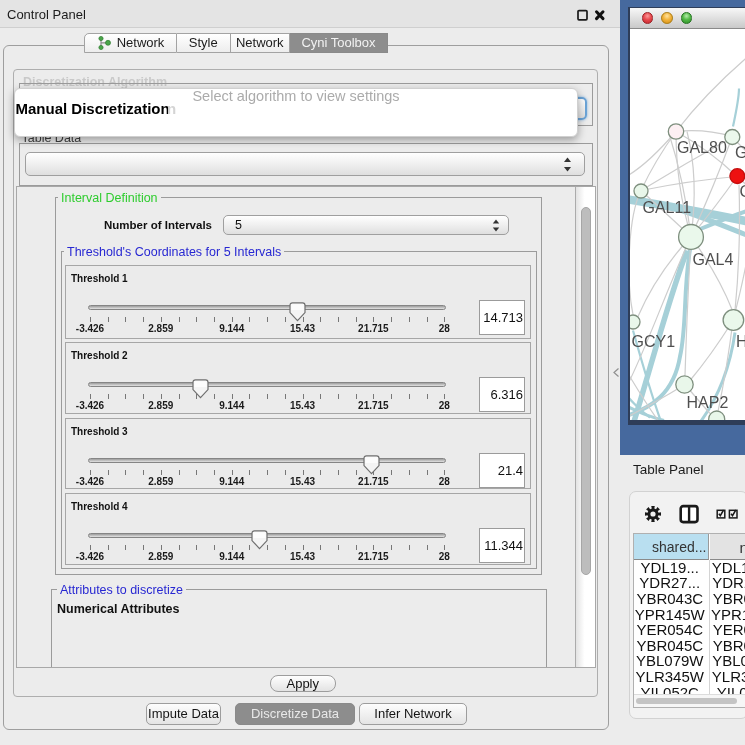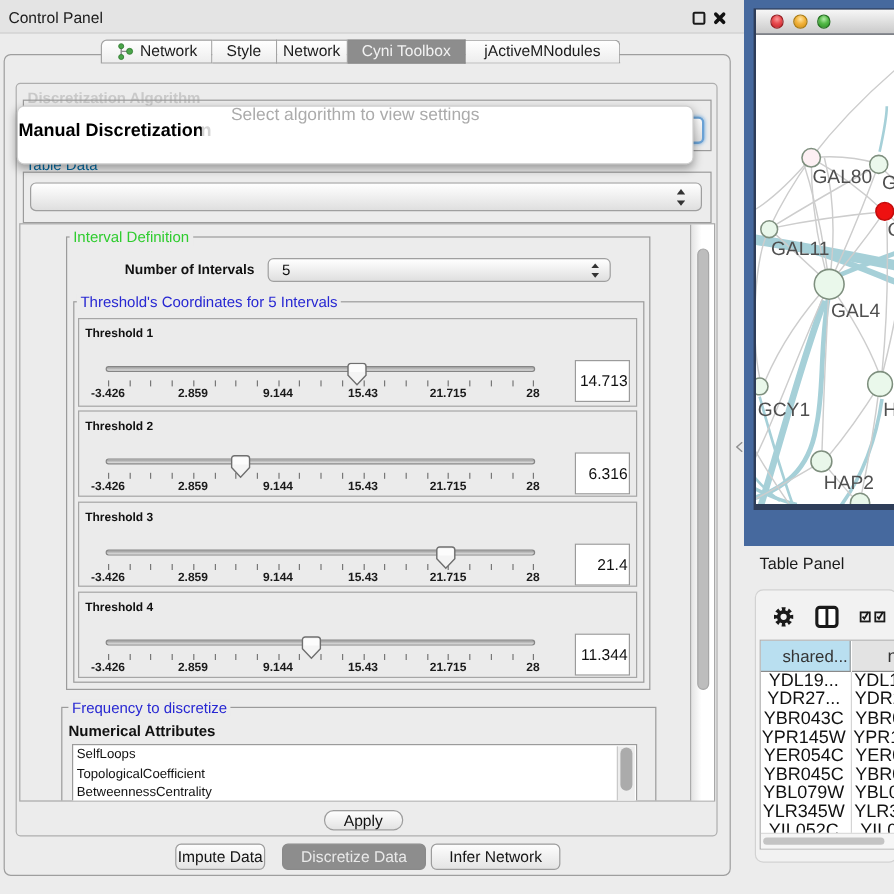--- a/index.html
+++ b/index.html
@@ -71,29 +71,28 @@
       <path d="M4 3.5 V12.5 M4 7.8 H10.5" stroke="#8a8a8a" stroke-width="1.2" fill="none"></path>
       <circle cx="4" cy="3.5" r="2.1" fill="#4aa54a" stroke="#2f7a2f" stroke-width="0.7"></circle>
       <circle cx="11" cy="7.8" r="2.5" fill="#4aa54a" stroke="#2f7a2f" stroke-width="0.7"></circle>
       <circle cx="4" cy="12.5" r="2.1" fill="#4aa54a" stroke="#2f7a2f" stroke-width="0.7"></circle>
     </svg>
     <span>Network</span>
   </div>
   <div class="tab" style="left:177px;width:53.5px;text-align:center;">Style</div>
   <div class="tab" style="left:230.5px;width:59.5px;">Network</div>
   <div class="tab active" style="left:290px;width:98px;">Cyni Toolbox</div>
-  <div class="tab last" style="left:388px;width:129px;">jActiveMNodules</div>
 
   <div class="abs" id="innerborder"></div>
 
   <div class="abs" style="left:23px;top:75px;font-size:12.5px;font-weight:bold;color:#c9c9c9;">Discretization Algorithm</div>
   <div class="groupbox" style="left:19px;top:83px;width:574px;height:43px;"></div>
   <div class="combo" style="left:25px;top:97px;width:562px;height:23px;border:2px solid #6ba3d6;box-shadow:0 0 3px #7fb2e0;"></div>
 
-  <div class="abs" style="left:21.5px;top:131px;font-size:12.5px;color:#0369a1;">Table Data</div>
+  <div class="abs" style="left:21.5px;top:131px;font-size:12.5px;color:#404040;text-decoration:underline;">Table Data</div>
   <div class="groupbox" style="left:19px;top:143px;width:574px;height:42.5px;"></div>
   <div class="combo" style="left:25px;top:152px;width:560px;height:23.5px;">
     <svg class="arr" style="right:12px;top:4px;" width="9" height="15" viewBox="0 0 9 15">
       <path d="M4.5 0.5 L8 5 H1 Z" fill="#333"></path>
         <path d="M4.5 14.5 L8 10 H1 Z" fill="#333"></path>
     </svg>
   </div>
 
   <div class="abs" id="scrollpane" style="left:16px;top:185.5px;width:579.5px;height:482.5px;border:1px solid #a8a8a8;overflow:hidden;background:#ececec;">
 
@@ -255,29 +254,22 @@
         <div class="tlabel" style="left:282.9px;">21.715</div>
         <div class="tlabel" style="left:353.7px;">28</div>
         <svg class="thumb" style="left:185.3px;" width="17" height="20" viewBox="0 0 17 20">
           <path d="M3.4 0.8 H13.6 A2.4 2.4 0 0 1 16 3.2 V10.6 L8.5 18.6 L1 10.6 V3.2 A2.4 2.4 0 0 1 3.4 0.8 Z" fill="#f4f4f4" stroke="#6f6f6f" stroke-width="1.2"></path>
           <path d="M2.2 2.2 H14.8 V8 H2.2 Z" fill="#fdfdfd" opacity="0.9"></path>
         </svg>
         <div class="vbox">11.344</div>
       </div>
 
       <div class="groupbox" style="left:34px;top:402px;width:496px;height:110px;"></div>
-      <div class="grouptitle" style="left:40px;top:396px;color:#2727d2;">Frequency to discretize</div>
+      <div class="grouptitle" style="left:40px;top:396px;color:#2727d2;">Attributes to discretize</div>
       <div class="abs" style="left:40px;top:415.5px;font-size:12.5px;font-weight:bold;color:#111;">Numerical Attributes</div>
-      <div class="abs" style="left:43px;top:433.5px;width:471px;height:50px;background:#ffffff;border:1px solid #9b9b9b;font-size:11px;color:#111;">
-        <div style="position:absolute;left:3px;top:2px;">SelfLoops</div>
-        <div style="position:absolute;left:3px;top:17.5px;">TopologicalCoefficient</div>
-        <div style="position:absolute;left:3px;top:33px;">BetweennessCentrality</div>
-        <div style="position:absolute;right:1px;top:1px;width:15px;height:48px;background:#ededed;border-left:1px solid #c9c9c9;"></div>
-        <div style="position:absolute;right:3px;top:2px;width:10px;height:36px;background:#ababab;border-radius:5px;"></div>
-      </div>
     </div>
 
     <div class="abs" style="right:0;top:0;width:19.5px;height:482px;background:linear-gradient(to right,#e3e3e3,#ffffff 45%,#ffffff);border-left:1px solid #ababab;"></div>
     <div class="abs" style="right:3.5px;top:20px;width:10.5px;height:368px;background:#bdbdbd;border:1px solid #a6a6a6;border-radius:6px;"></div>
   </div>
 
   <div class="abs" style="left:269.5px;top:674.5px;width:66.5px;height:17.5px;background:linear-gradient(#fefefe,#e3e3e3);border:1px solid #9d9d9d;border-radius:8px;font-size:13px;color:#111;display:flex;align-items:center;justify-content:center;">Apply</div>
 
   <div class="btab" style="left:146px;width:75px;">Impute Data</div>
   <div class="btab" style="left:359px;width:108px;">Infer Network</div>

